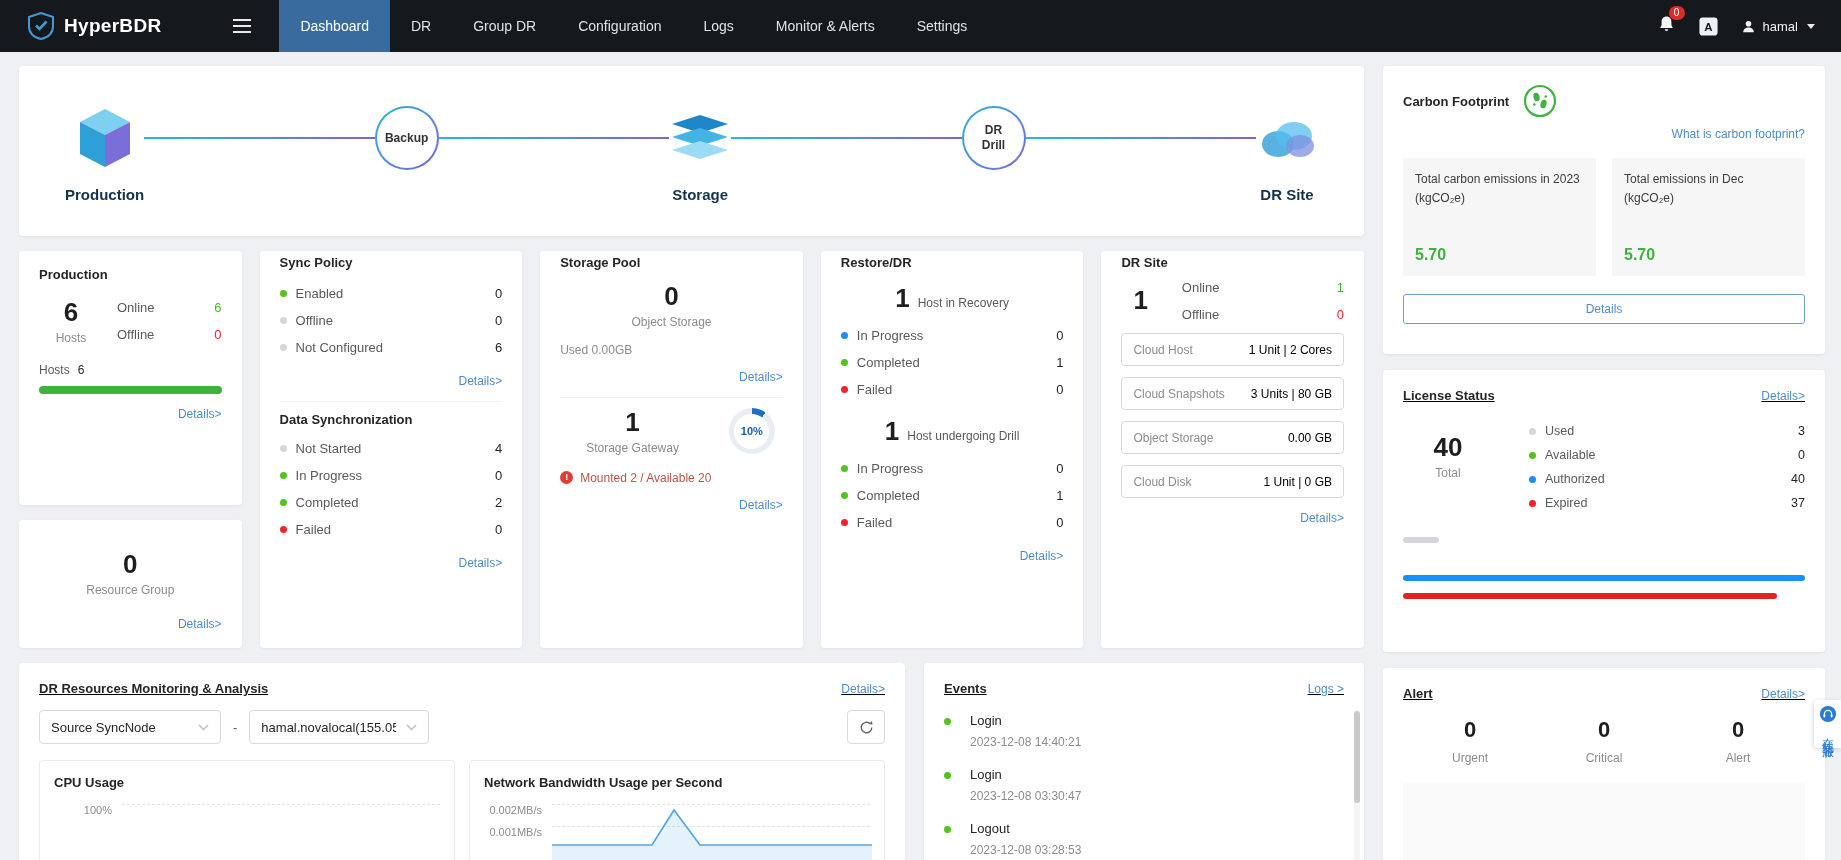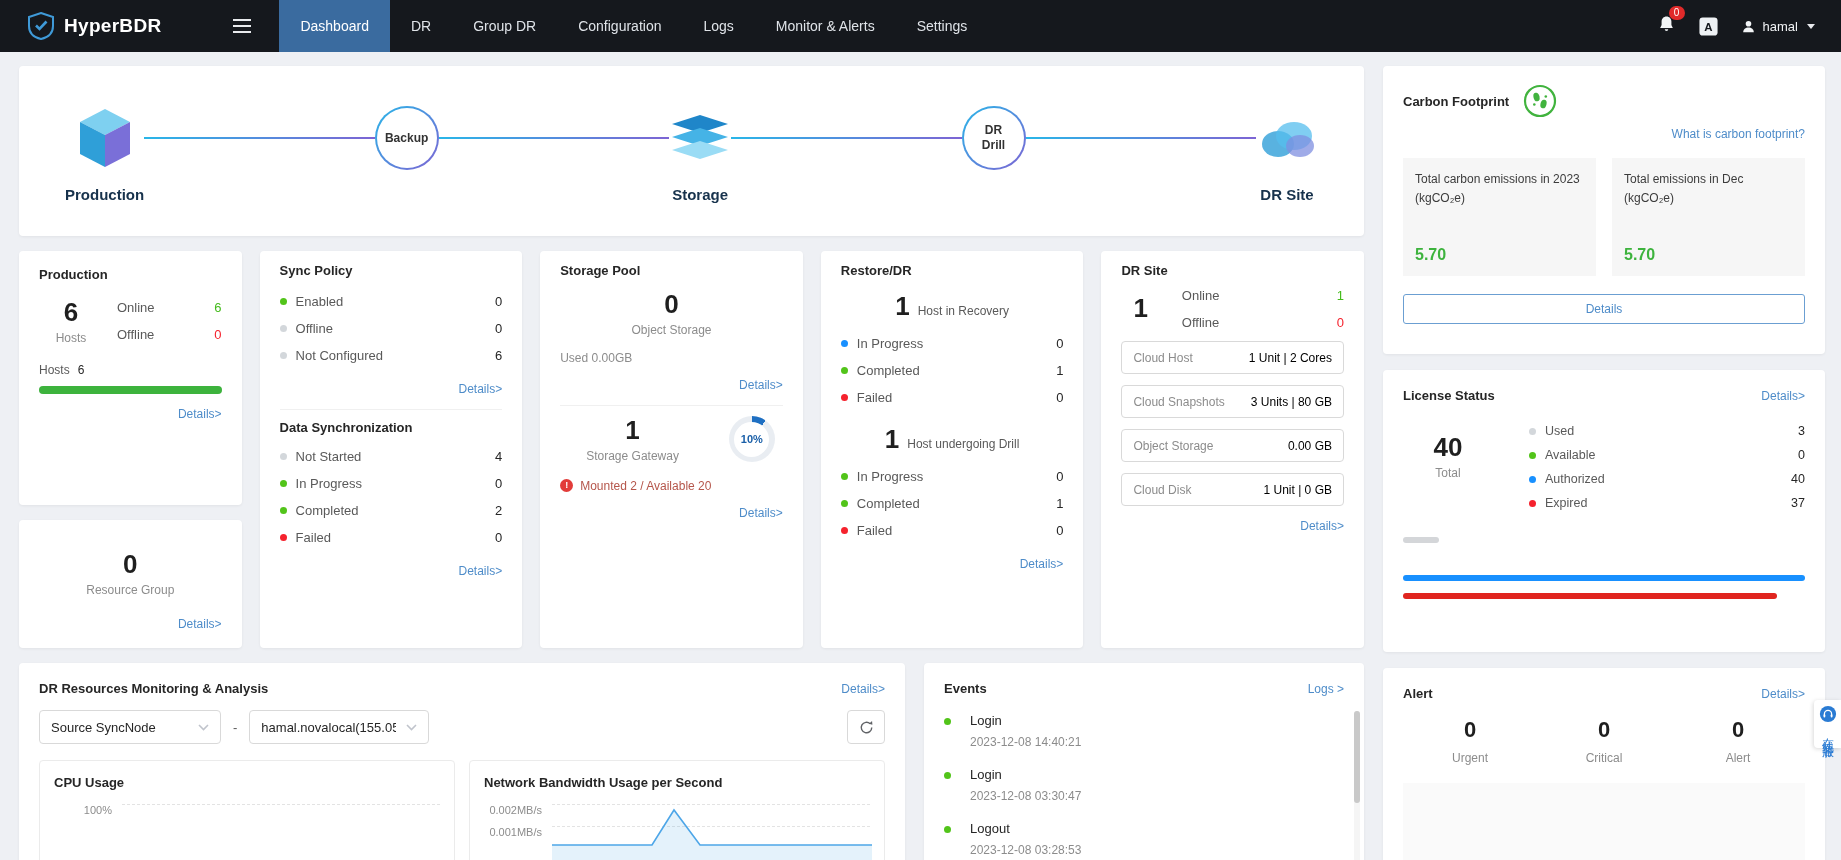--- a/index.html
+++ b/index.html
@@ -26,21 +26,21 @@
   .col-left { width:1345px; display:flex; flex-direction:column; gap:15px; flex:none; }
   .col-right { width:442px; display:flex; flex-direction:column; gap:16px; flex:none; }
   .card { background:#fff; border-radius:4px; box-shadow:0 1px 3px rgba(0,0,0,.06); }
 
   .card-title { font-size:13px; font-weight:bold; color:#262626; }
   .big-num { font-size:26px; font-weight:bold; color:#1f1f1f; line-height:1.15; }
   .sub-label { font-size:12px; color:#8c8c8c; margin-top:3px; }
   .details-link { color:#4e8cc9; font-size:12px; cursor:pointer; text-decoration:none; white-space:nowrap; }
   .details-row { text-align:right; margin-top:10px; }
   .divider { border-top:1px solid #f0f0f0; margin:12px 0 10px; }
-  .title-row { display:flex; align-items:center; }
+  .title-row { display:flex; align-items:center;text-decoration:underline; }
   .title-row .details-link { margin-left:auto; }
 
   .dot { width:7px; height:7px; border-radius:50%; display:inline-block; margin-right:9px; flex:none; }
   .d-green{background:#52c41a} .d-gray{background:#d3d7db} .d-red{background:#f5222d} .d-blue{background:#1890ff}
   .stat-row { display:flex; align-items:center; font-size:13px; color:#595959; padding:6px 0; }
   .stat-val { margin-left:auto; color:#262626; }
   .v-green{color:#44bb1c!important} .v-red{color:#f5222d!important}
 
   
   .flow-card { height:170px; display:flex; align-items:flex-start; padding:28px 46px 0; }
@@ -50,21 +50,21 @@
   .circle-wrap { margin-top:12px; width:64px; height:64px; border-radius:50%; background:linear-gradient(135deg,#29b6e8,#7d64d4); padding:2px; }
   .flow-circle { width:100%; height:100%; border-radius:50%; background:#fff; display:flex; align-items:center; justify-content:center; text-align:center; font-size:12px; font-weight:bold; color:#333; padding:0 9px; line-height:1.25; }
   .flow-line { flex:1; height:2px; margin-top:43px; background:linear-gradient(90deg,#29b6e8,#7d64d4); }
 
   
   .cards-row { display:flex; gap:18px; height:397px; }
   .cards-row > * { flex:1; min-width:0; }
   .col-stack { display:flex; flex-direction:column; gap:15px; }
   .prod-card { height:254px; padding:16px 20px; }
   .rg-card { flex:1; padding:16px 20px; display:flex; flex-direction:column; }
-  .tall-card { padding:12px 20px; }
+  .tall-card { padding:4px 20px; }
 
   .prod-stats { display:flex; margin-top:16px; }
   .prod-left { width:64px; text-align:center; }
   .prod-rows { flex:1; display:flex; flex-direction:column; gap:12px; justify-content:center; margin-left:14px; }
   .mini-row { display:flex; font-size:13px; color:#595959; }
   .mini-row .val { margin-left:auto; }
   .hosts-line { font-size:12px; color:#595959; margin-top:18px; }
   .hosts-line b { font-weight:normal; color:#262626; margin-left:8px; }
   .progress { height:8px; background:#f0f0f0; border-radius:4px; margin-top:9px; }
   .progress-fill { width:100%; height:100%; background:#3db33d; border-radius:4px; }

